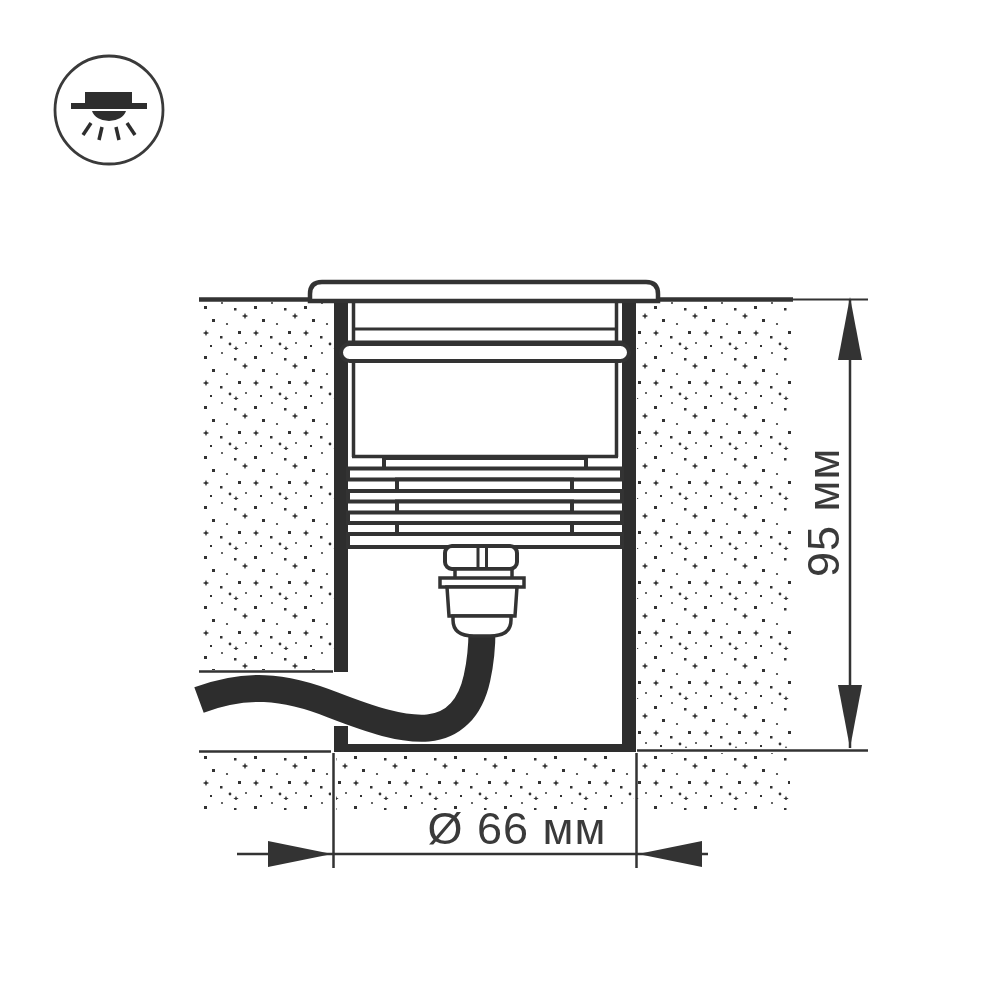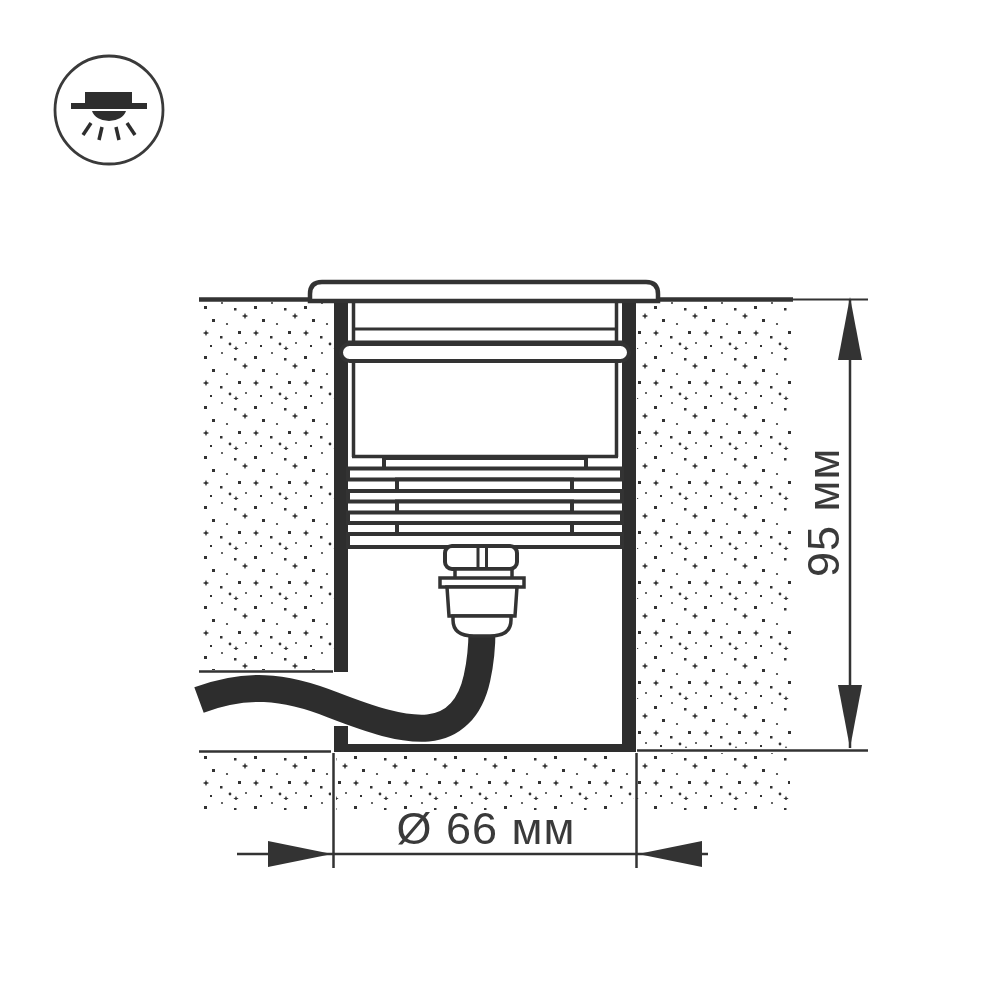--- a/index.html
+++ b/index.html
@@ -3,21 +3,21 @@
 <meta charset="utf-8">
 <style>
   html,body{margin:0;padding:0;background:#fff;}
   .canvas{position:relative;width:1000px;height:1000px;background:#ffffff;
           font-family:"Liberation Sans",sans-serif;overflow:hidden;}
   .canvas svg{position:absolute;top:0;left:0;}
   .dim-label{position:absolute;color:#3a3a3a;font-size:45px;font-weight:400;
              letter-spacing:1px;white-space:nowrap;text-align:center;}
   .dim-label-height{left:764px;top:494px;width:120px;height:46px;line-height:46px;
                     transform:rotate(-90deg);}
-  .dim-label-diameter{left:336px;top:806px;width:300px;height:46px;line-height:46px;}
+  .dim-label-diameter{left:336px;top:806px;width:300px;height:46px;line-height:46px;padding-left:31px;}
 </style>
 </head>
 <body>
 
 <div class="canvas">
 
   <svg width="1000" height="1000" viewBox="0 0 1000 1000">
     <g>
       <circle cx="109" cy="110" r="54" fill="#ffffff" stroke="#3a3a3a" stroke-width="2.8"></circle>
     </g>

